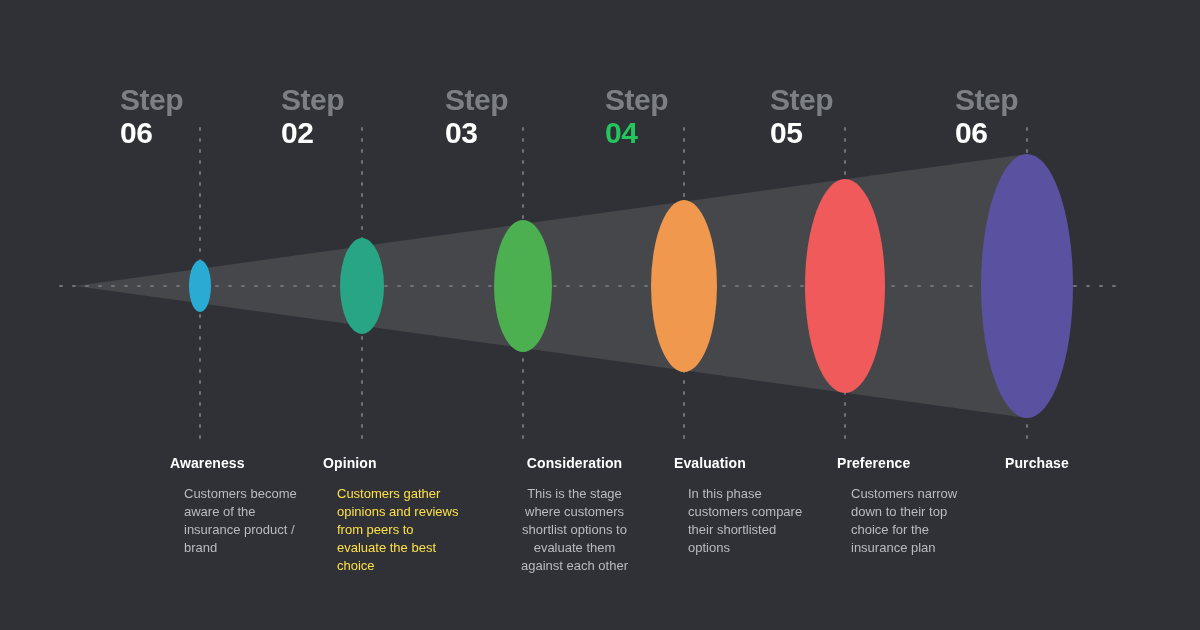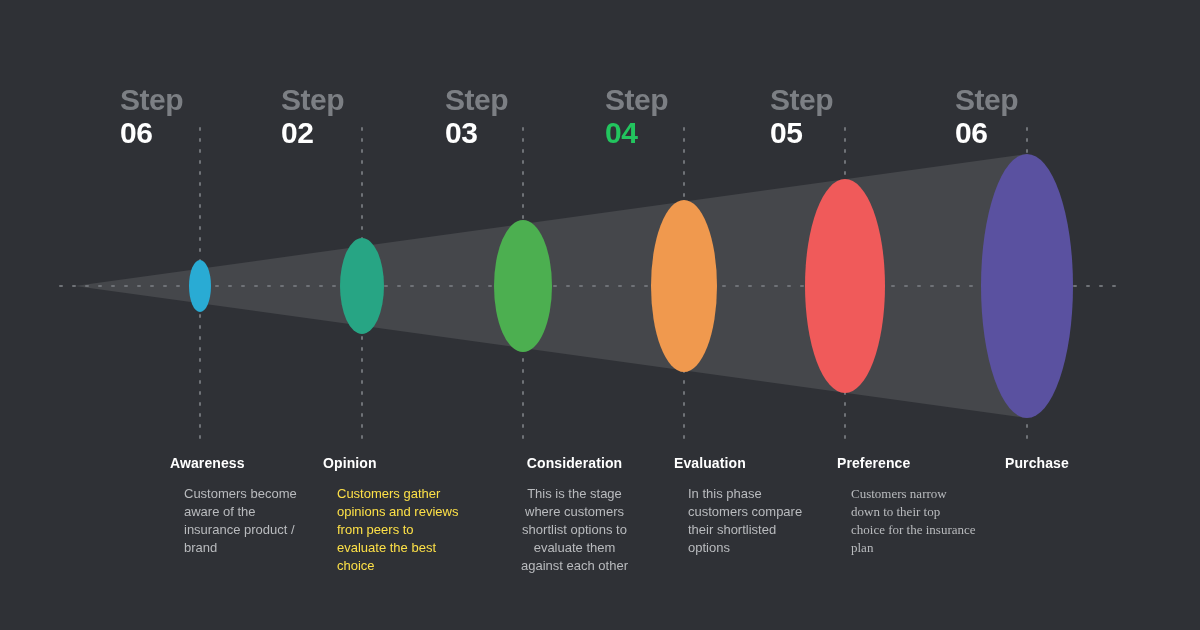--- a/index.html
+++ b/index.html
@@ -131,19 +131,19 @@
   <div class="stage-text" style="left:497px; top:455px; width:155px;text-align:center;">
     <p class="stage-title" style="color: rgb(255, 255, 255);">Consideration</p>
     <p class="stage-desc" style="color: rgb(185, 187, 190);">This is the stage where customers shortlist options to evaluate them against each other</p>
   </div>
   <div class="stage-text" style="left:674px; top:455px; width:152px;">
     <p class="stage-title" style="color: rgb(255, 255, 255);">Evaluation</p>
     <p class="stage-desc" style="color: rgb(185, 187, 190);">In this phase customers compare their shortlisted options</p>
   </div>
   <div class="stage-text" style="left:837px; top:455px; width:153px;">
     <p class="stage-title" style="color: rgb(255, 255, 255);">Preference</p>
-    <p class="stage-desc" style="color: rgb(185, 187, 190); font-family: Liberation Serif, serif;">Customers narrow down to their top choice for the insurance plan</p>
+    <p class="stage-desc" style="color: rgb(185, 187, 190);">Customers narrow down to their top choice for the insurance plan</p>
   </div>
   <div class="stage-text" style="left:1005px; top:455px; width:145px;">
     <p class="stage-title" style="color: rgb(255, 255, 255);">Purchase</p>
   </div>
 
 </div>
 
 </body></html>

